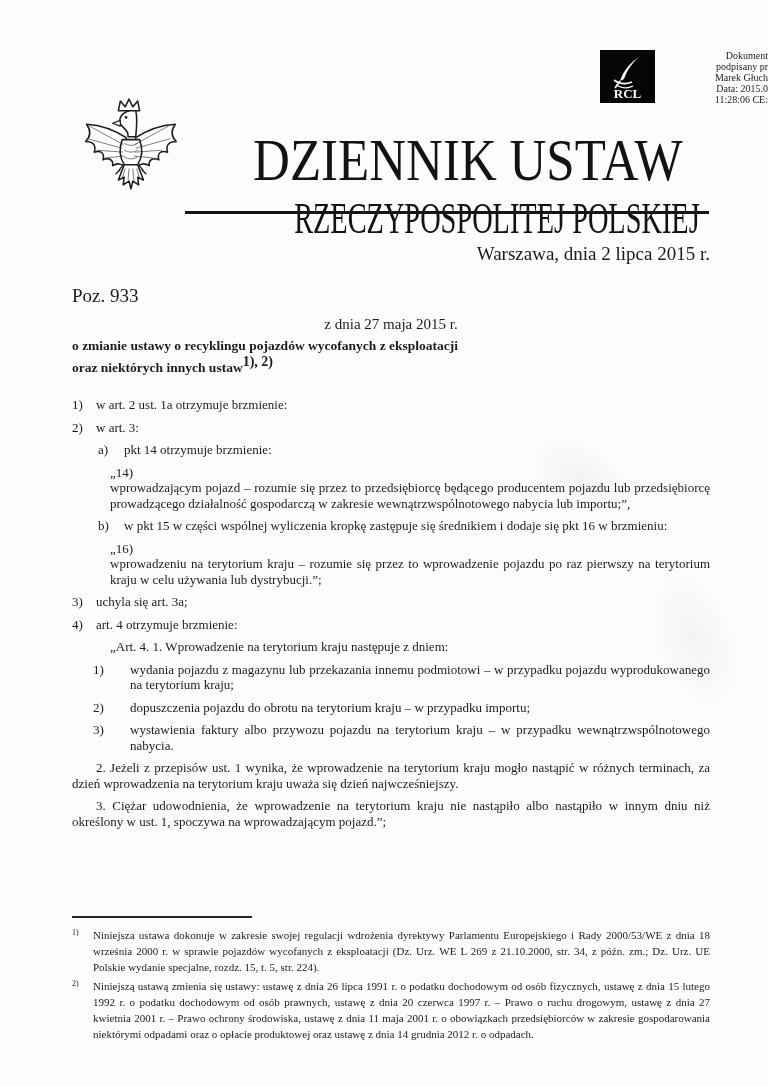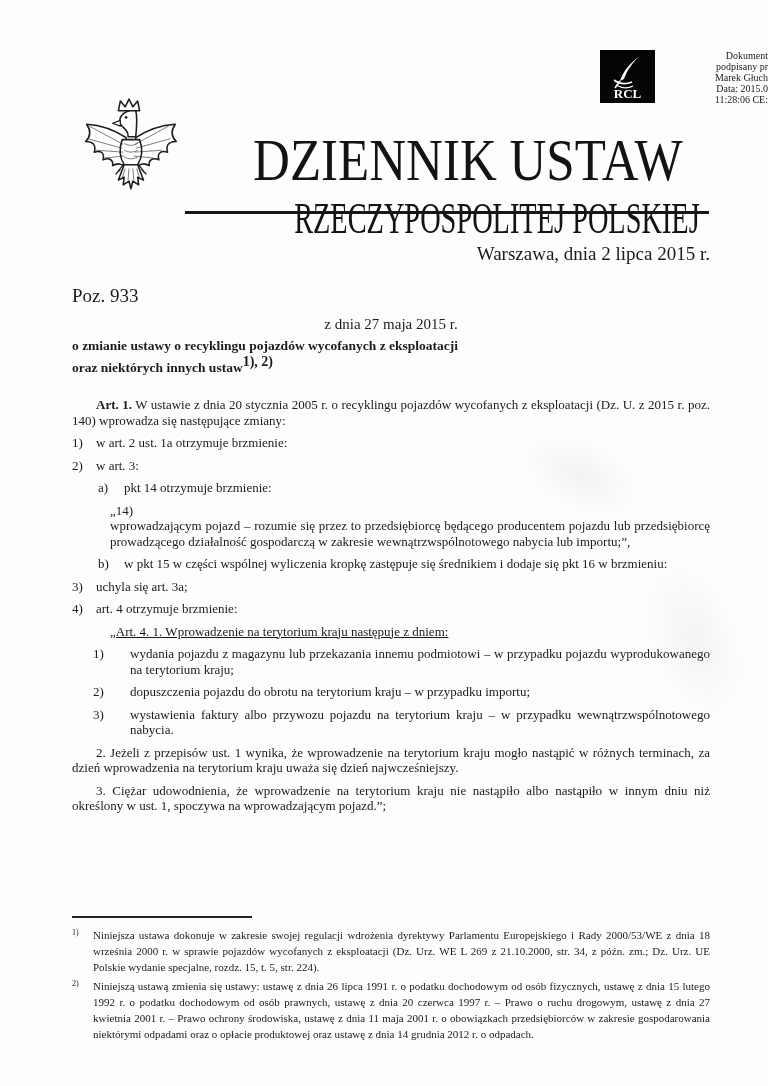--- a/index.html
+++ b/index.html
@@ -38,21 +38,21 @@
   .li .num{flex:none;}
   .li .txt{flex:1;text-align:justify;}
   .l1 .num{width:24px;}
   .l2{margin-left:26px;}
   .l2 .num{width:26px;}
   .lq{margin-left:38px;flex-direction:column;}
   .lq .num{width:40px;}
   .l3{margin-left:21px;}
   .l3 .num{width:37px;}
   .quote-1a{margin-left:13px;text-indent:28px;text-align:justify;}
-  .quote-art4{margin-left:38px;text-decoration:underline;}
+  .quote-art4{margin-left:38px;}
   .p-ust{text-indent:24px;text-align:justify;}
   
   .footnotes{position:absolute;left:72px;top:916px;width:638px;}
   .fn-rule{width:180px;height:0;border-top:2px solid #242424;margin-bottom:9px;}
   .fn{display:flex;font-size:11px;line-height:16.2px;margin-top:2px;}
   .fn .mark{flex:none;width:21px;font-size:8px;vertical-align:top;position:relative;top:-2px;}
   .fn .txt{flex:1;text-align:justify;}
   
   .smudge{position:absolute;border-radius:50%;pointer-events:none;}
   .s1{left:520px;top:440px;width:120px;height:70px;background:radial-gradient(ellipse at center,rgba(120,120,120,0.08),rgba(120,120,120,0) 70%);transform:rotate(25deg);}
@@ -125,21 +125,20 @@
     <div class="place-date">Warszawa, dnia 2 lipca 2015 r.</div>
     <div class="poz">Poz. 933</div>
 
     <div class="act-date">z dnia 27 maja 2015 r.</div>
     <div class="act-title">
       <span>o zmianie ustawy o recyklingu pojazdów wycofanych z eksploatacji</span><br>
       <span>oraz niektórych innych ustaw</span><sup>1), 2)</sup>
     </div>
 
     <div class="law">
-      <div class="blk p-first"><b>Art. 1.</b><span> W ustawie z dnia 20 stycznia 2005 r. o recyklingu pojazdów wycofanych z eksploatacji (Dz. U. z 2015 r. poz. 140) wprowadza się następujące zmiany:</span></div>
 
       <div class="blk li l1">
         <span class="num">1)</span>
         <span class="txt">w art. 2 ust. 1a otrzymuje brzmienie:</span>
       </div>
 
       <div class="blk li l1">
         <span class="num">2)</span>
         <span class="txt">w art. 3:</span>
       </div>
@@ -147,20 +146,24 @@
         <span class="num">a)</span>
         <span class="txt">pkt 14 otrzymuje brzmienie:</span>
       </div>
       <div class="blk li lq">
         <span class="num">„14)</span>
         <span class="txt">wprowadzającym pojazd – rozumie się przez to przedsiębiorcę będącego producentem pojazdu lub przedsiębiorcę prowadzącego działalność gospodarczą w zakresie wewnątrzwspólnotowego nabycia lub importu;”,</span>
       </div>
       <div class="blk li l2">
         <span class="num">b)</span>
         <span class="txt">w pkt 15 w części wspólnej wyliczenia kropkę zastępuje się średnikiem i dodaje się pkt 16 w brzmieniu:</span>
+      </div>
+      <div class="blk li lq">
+        <span class="num">„16)</span>
+        <span class="txt">wprowadzeniu na terytorium kraju – rozumie się przez to wprowadzenie pojazdu po raz pierwszy na terytorium kraju w celu używania lub dystrybucji.”;</span>
       </div>
 
       <div class="blk li l1">
         <span class="num">3)</span>
         <span class="txt">uchyla się art. 3a;</span>
       </div>
       <div class="blk li l1">
         <span class="num">4)</span>
         <span class="txt">art. 4 otrzymuje brzmienie:</span>
       </div>

